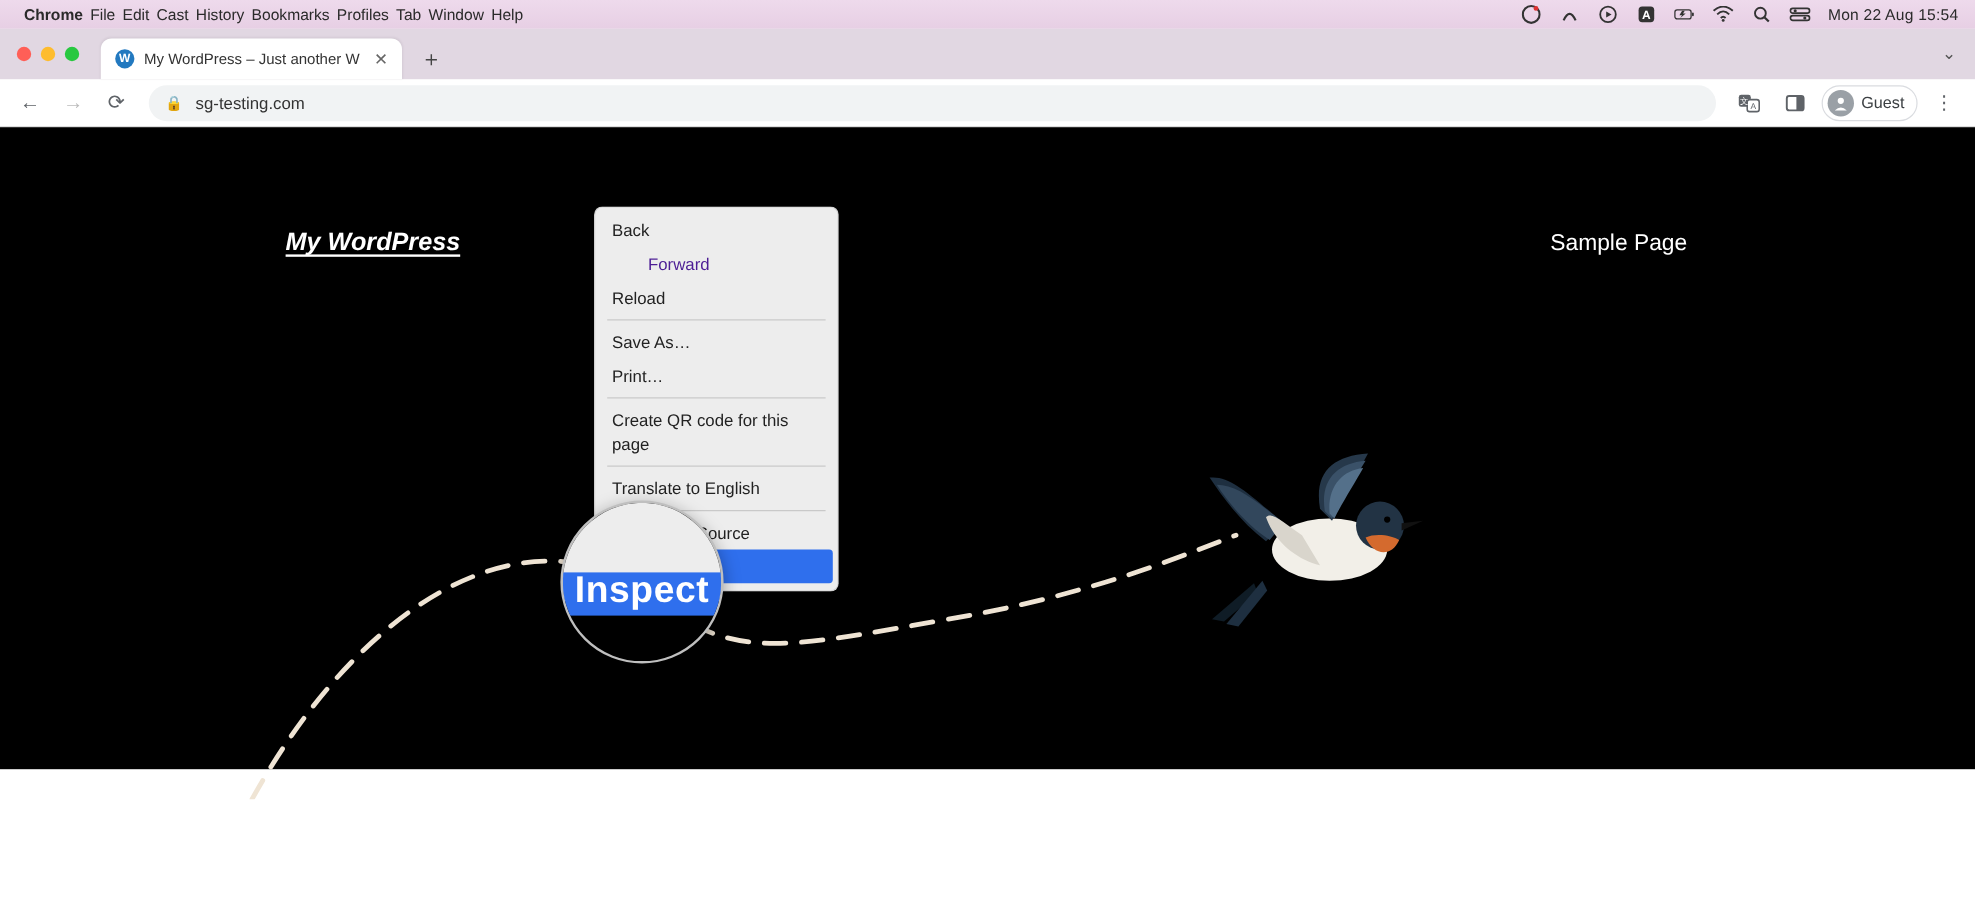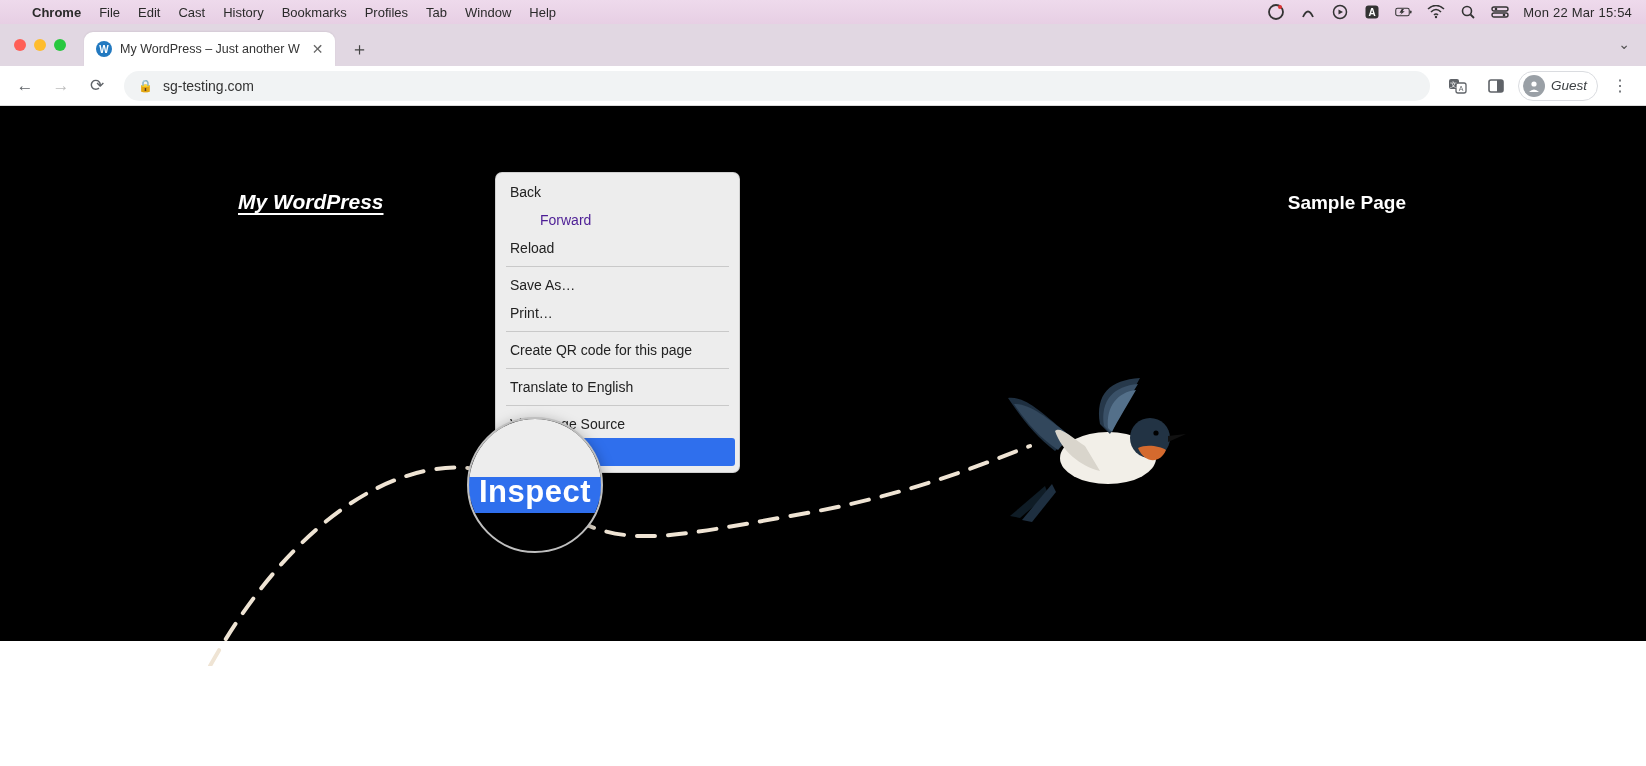--- a/index.html
+++ b/index.html
@@ -1,20 +1,20 @@
 <!DOCTYPE html>
 <html><head>
 <meta charset="utf-8">
 <style>
 * { margin: 0; padding: 0; box-sizing: border-box; font-family: -apple-system, BlinkMacSystemFont, "Segoe UI", Helvetica, Arial, sans-serif; }
 html, body { width: 1646px; height: 766px; overflow: hidden; background: #fff; }
 
 
 .mac-menubar { height: 24px; background: linear-gradient(#eedaec, #e7cfe4); display: flex; align-items: center; padding: 0 14px; font-size: 13px; color: #2a2a2a; justify-content: space-between; }
-.mac-menubar .left { display: flex; gap: 18px; }
+.mac-menubar .left { display: flex; gap: 6px; }
 .mac-menubar .left .apple { font-size: 15px; }
 .mac-menubar .left .app-name { font-weight: 700; }
 .mac-menubar .right { display: flex; align-items: center; gap: 14px; }
 .mac-menubar .right .mi { display: inline-flex; align-items: center; justify-content: center; width: 18px; height: 18px; }
 .mac-menubar .right .datetime { font-size: 13px; letter-spacing: .2px; }
 
 
 .tabstrip { height: 42px; background: #e1d7e2; display: flex; align-items: flex-end; padding-left: 14px; position: relative; }
 .traffic { display: flex; gap: 8px; align-items: center; height: 100%; padding-right: 18px; }
 .traffic .dot { width: 12px; height: 12px; border-radius: 50%; }
@@ -26,37 +26,37 @@
 .newtab { width: 28px; height: 28px; margin: 0 0 3px 10px; border-radius: 50%; display: flex; align-items: center; justify-content: center; color: #444; font-size: 18px; }
 .tabstrip .chev { position: absolute; right: 16px; top: 12px; color: #555; font-size: 14px; }
 
 
 .toolbar { height: 40px; background: #fff; border-bottom: 1px solid #dcdcdc; display: flex; align-items: center; padding: 0 10px; gap: 6px; }
 .toolbar .navbtn { width: 30px; height: 30px; display:flex; align-items:center; justify-content:center; color:#5f6368; font-size:17px; border-radius:50%; }
 .toolbar .navbtn.disabled { color: #bcbcbc; }
 .omnibox { flex: 1; height: 30px; background: #f1f3f4; border-radius: 16px; display: flex; align-items: center; padding: 0 14px; gap: 10px; color: #333; font-size: 14px; margin: 0 6px; }
 .omnibox .lock { font-size: 12px; color: #5f6368; }
 .toolbar .rbtn { width: 32px; height: 30px; display:flex; align-items:center; justify-content:center; color:#5f6368; border-radius:6px; }
-.guest-chip { display:flex; align-items:center; gap:6px; padding: 3px 10px 3px 4px; border:1px solid #dadce0; border-radius: 16px; font-size: 13.5px; color:#3c4043;font-style:italic; }
+.guest-chip { display:flex; align-items:center; gap:6px; padding: 3px 10px 3px 4px; border:1px solid #dadce0; border-radius: 16px; font-size: 13.5px; color:#3c4043; }
 .guest-chip .avatar { width: 22px; height: 22px; border-radius:50%; background:#9aa0a6; display:flex; align-items:center; justify-content:center; color:#fff; }
 
 
 .viewport { position: relative; width: 100%; height: calc(766px - 24px - 42px - 40px); background: #fff; }
 .page-black { position: absolute; left:0; top:0; right:0; height: 535px; background: #000; color:#fff; }
 .site-title { position:absolute; left: 238px; top: 84px; font-size: 21px; font-style: italic; font-weight: 700; text-decoration: underline; text-underline-offset: 4px; }
-.nav-link { position:absolute; right: 240px; top: 86px; font-size: 19px; font-weight: 700; }
+.nav-link { position:absolute; right: 240px; top: 86px; font-size: 19px; font-weight: 400; }
 
 
 .flight-path { position:absolute; left: 170px; top: 260px; width: 980px; height: 300px; pointer-events:none; }
 
 
 .bird { position:absolute; left: 1000px; top: 270px; width: 190px; height: 150px; }
 
 
-.ctx { position:absolute; left: 495px; top: 66px; width: 245px; background: #ededed; border: 1px solid rgba(0,0,0,.12); border-radius: 7px; box-shadow: 0 10px 24px rgba(0,0,0,.3); padding: 5px 0 6px; font-size: 14px; color:#222; }
+.ctx { position:absolute; left: 495px; top: 66px; width: 204px; background: #ededed; border: 1px solid rgba(0,0,0,.12); border-radius: 7px; box-shadow: 0 10px 24px rgba(0,0,0,.3); padding: 5px 0 6px; font-size: 14px; color:#222; }
 .ctx .item { padding: 4px 14px; line-height: 20px; }
 .ctx .item.disabled { color: #4c1d95; padding-left: 44px; }
 .ctx .item.selected { background: #2f6fed; color: #fff; margin: 0 4px; border-radius: 3px; padding: 4px 10px; }
 .ctx hr { border: none; border-top: 1px solid rgba(0,0,0,.15); margin: 4px 10px; }
 
 
 .magnifier { position:absolute; left: 467px; top: 311px; width: 136px; height: 136px; border-radius: 50%; border: 2px solid #bfbfbf; background: radial-gradient(circle at 50% 70%, #000 58%, #000 58%), #eee; overflow:hidden; box-shadow: 0 4px 14px rgba(0,0,0,.35); }
 .magnifier .band-top { position:absolute; left:0; right:0; top:0; height: 62%; background:#ededed; }
 .magnifier .band-blue { position:absolute; left:0; right:0; top:44%; height: 27%; background:#2f6fed; }
 .magnifier .mag-text { position:absolute; left:0; right:0; top: 42%; text-align:center; color:#fff; font-size: 31px; font-weight:700; letter-spacing:.5px; }
@@ -127,21 +127,21 @@
         </svg>
       </span>
     <span class="mi">
         <svg width="18" height="14" viewBox="0 0 18 14">
           <rect x="1" y="2" width="16" height="4" rx="2" fill="none" stroke="#333" stroke-width="1.4"></rect>
           <circle cx="5" cy="4" r="1.3" fill="#333"></circle>
           <rect x="1" y="8" width="16" height="4" rx="2" fill="none" stroke="#333" stroke-width="1.4"></rect>
           <circle cx="13" cy="10" r="1.3" fill="#333"></circle>
         </svg>
       </span>
-    <span class="datetime">Mon 22 Mar  15:54</span>
+    <span class="datetime">Mon 22 Aug  15:54</span>
   </div>
 </div>
 
 <div class="tabstrip">
   <div class="traffic">
     <div class="dot r"></div>
     <div class="dot y"></div>
     <div class="dot g"></div>
   </div>
   <div class="tab">

